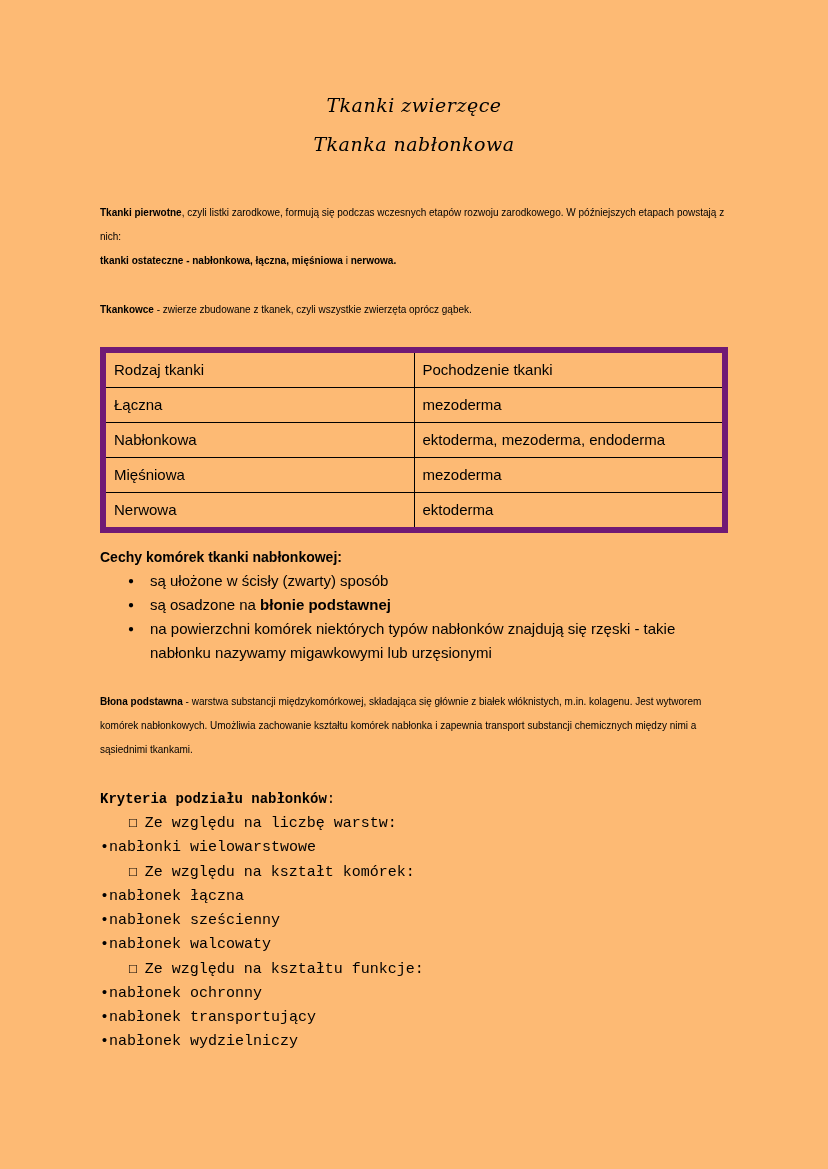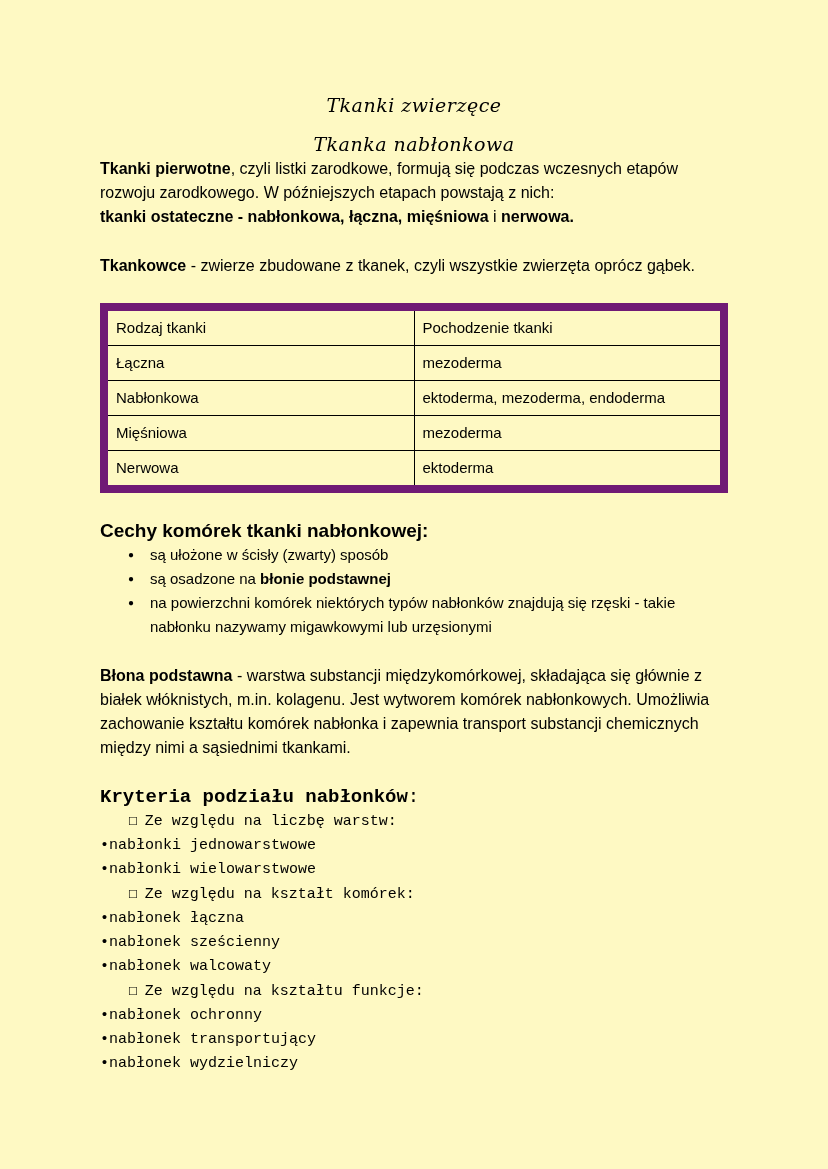--- a/index.html
+++ b/index.html
@@ -7,61 +7,61 @@
   body {
     font-family: "Liberation Sans", "DejaVu Sans", sans-serif;
     color: #000000;
     -webkit-font-smoothing: antialiased;
   }
   .page {
     position: relative;
     width: 828px;
     height: 1169px;
     margin: 0 auto;
-    background: #fef9c3;
+    background: #fdba74;
     padding: 92px 100px 40px 100px;
     overflow: hidden;
   }
   .doc-title, .doc-subtitle {
     font-family: "DejaVu Serif", "Liberation Serif", serif;
     font-style: italic;
     font-weight: 500;
     font-size: 19px;
     line-height: 26px;
     text-align: center;
     letter-spacing: 0.5px;
   }
   .doc-title { margin-bottom: 13px; }
-  .doc-subtitle { }
+  .doc-subtitle { margin-bottom: 44px; }
 
   .para {
-    font-size: 16px;
+    font-size: 10px;
     line-height: 24px;
     margin-bottom: 25px;
   }
   b { font-weight: bold; }
 
   table.tissue-table {
     width: 100%;
     border-collapse: collapse;
-    border: 8px solid #701a75;
-    margin-bottom: 26px;
+    border: 6px solid #701a75;
+    margin-bottom: 12px;
     table-layout: fixed;
   }
   table.tissue-table td {
     border: 1px solid #000;
     font-size: 15px;
     line-height: 20px;
     padding: 7px 8px;
     width: 50%;
     vertical-align: middle;
   }
 
   .section-heading {
-    font-size: 19px;
+    font-size: 14px;
     line-height: 24px;
     font-weight: bold;
   }
   .section-heading .plain { font-weight: normal; }
 
   .bullet-list { margin-bottom: 25px; }
   .bullet-item {
     display: flex;
     font-size: 15px;
     line-height: 24px;
@@ -140,21 +140,20 @@
       <span class="bullet-text">na powierzchni komórek niektórych typów nabłonków znajdują się rzęski - takie nabłonku nazywamy migawkowymi lub urzęsionymi</span>
     </div>
   </div>
 
   <p class="para"><b>Błona podstawna</b><span> - warstwa substancji międzykomórkowej, składająca się głównie z białek włóknistych, m.in. kolagenu. Jest wytworem komórek nabłonkowych. Umożliwia zachowanie kształtu komórek nabłonka i zapewnia transport substancji chemicznych między nimi a sąsiednimi tkankami.</span></p>
 
   <div class="kryteria-block">
     <div class="section-heading"><b>Kryteria podziału nabłonków</b><span class="plain">:</span></div>
 
     <div class="criterion-line"><span class="cbx">☐</span><span>Ze względu na liczbę warstw:</span></div>
-    <div class="crit-item">•nabłonki jednowarstwowe</div>
     <div class="crit-item">•nabłonki wielowarstwowe</div>
 
     <div class="criterion-line"><span class="cbx">☐</span><span>Ze względu na kształt komórek:</span></div>
     <div class="crit-item">•nabłonek łączna</div>
     <div class="crit-item">•nabłonek sześcienny</div>
     <div class="crit-item">•nabłonek walcowaty</div>
 
     <div class="criterion-line"><span class="cbx">☐</span><span>Ze względu na kształtu funkcje:</span></div>
     <div class="crit-item">•nabłonek ochronny</div>
     <div class="crit-item">•nabłonek transportujący</div>

